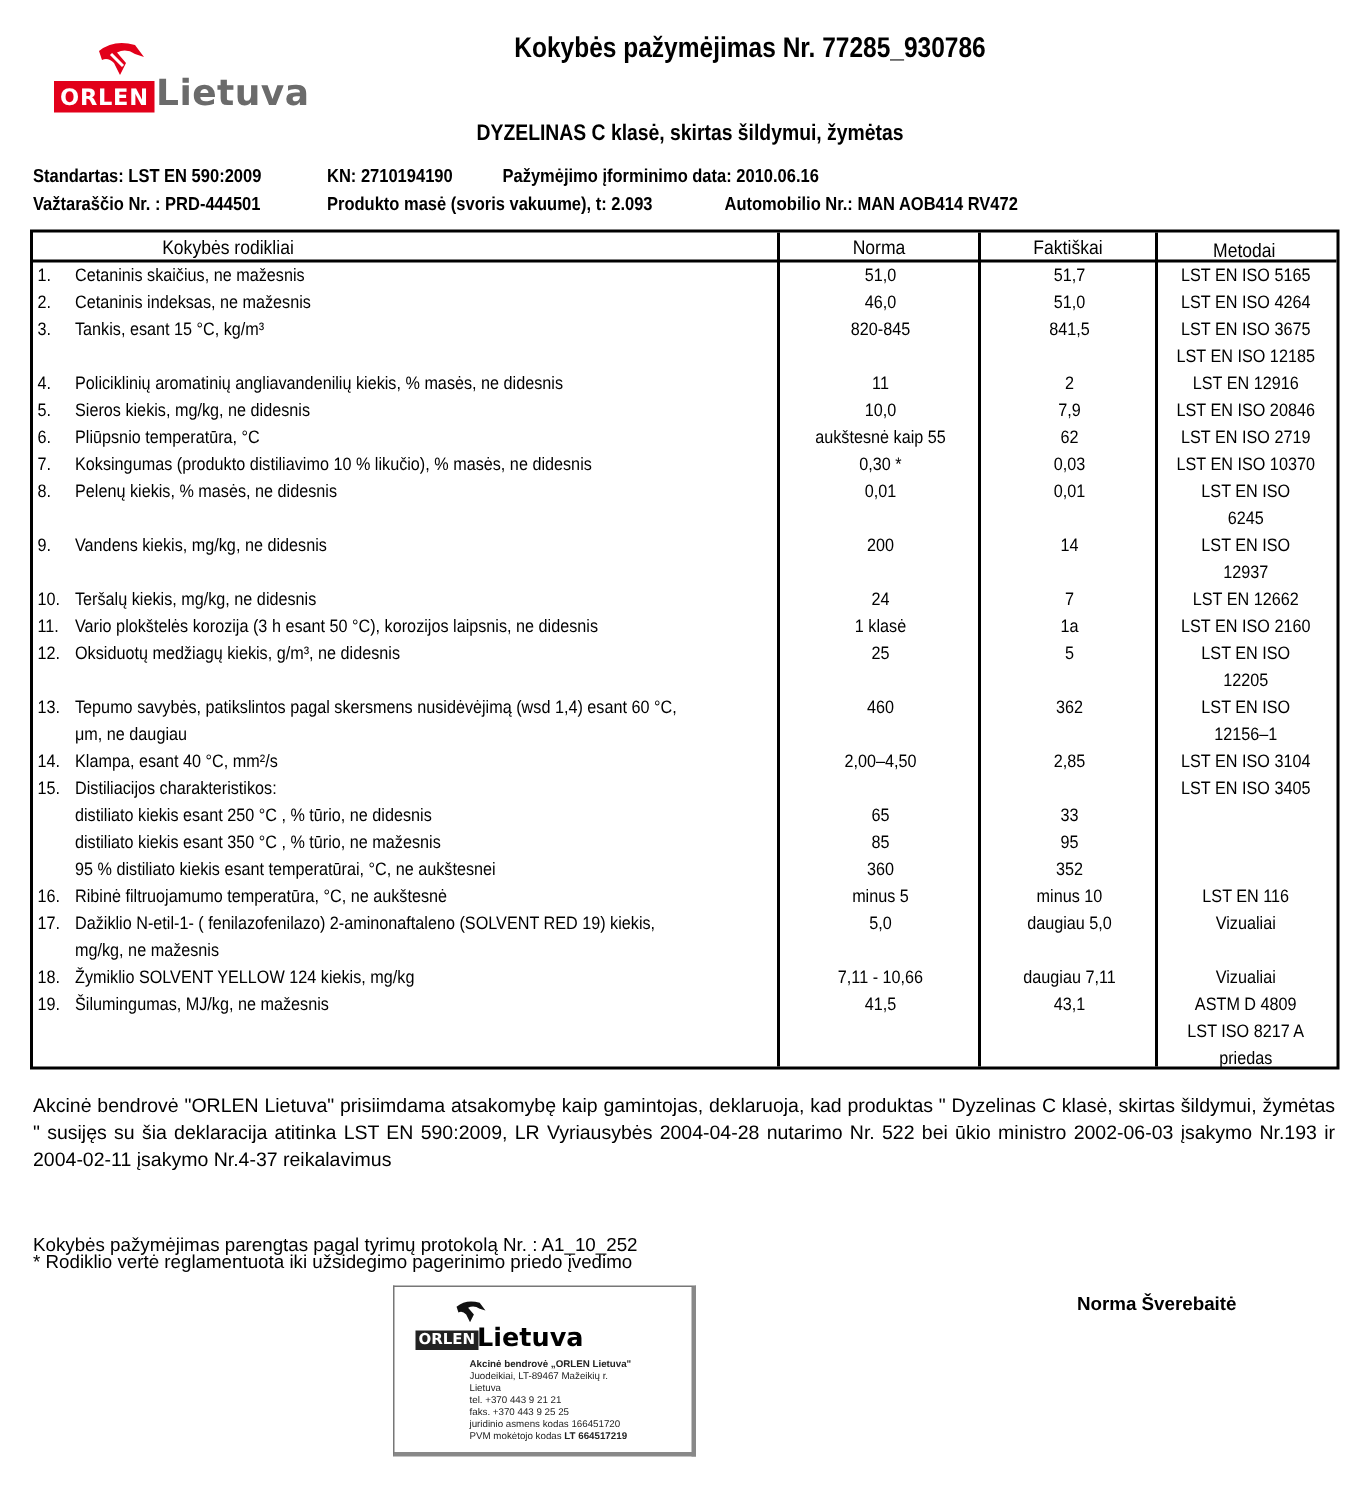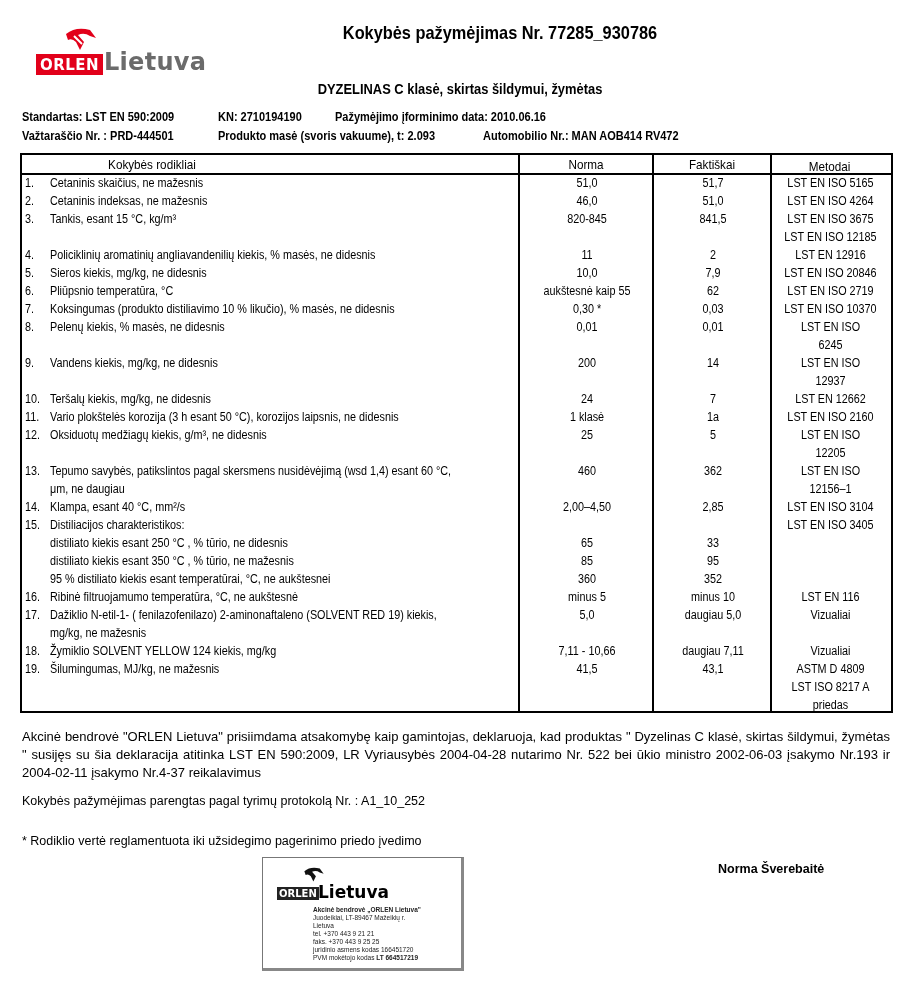--- a/index.html
+++ b/index.html
@@ -237,21 +237,21 @@
         <div class="cell c-norma">41,5</div>
         <div class="cell c-fakt">43,1</div>
         <div class="cell c-met">ASTM D 4809</div>
         <div class="cell c-met" style="top: 18px;">LST ISO 8217 A</div>
         <div class="cell c-met" style="top: 36px;">priedas</div>
       </div>
     </div>
 </div>
 
 <div class="abs para" style="top:728px;">Akcinė bendrovė "ORLEN Lietuva"  prisiimdama atsakomybę kaip gamintojas, deklaruoja, kad produktas  " Dyzelinas  C  klasė,  skirtas šildymui, žymėtas " susijęs su šia deklaracija atitinka LST EN 590:2009, LR Vyriausybės 2004-04-28 nutarimo Nr. 522 bei ūkio ministro 2002-06-03 įsakymo Nr.193 ir 2004-02-11 įsakymo Nr.4-37 reikalavimus</div>
-<div class="abs footnote" style="top:794px;text-align:right;">Kokybės pažymėjimas parengtas pagal tyrimų protokolą Nr. : A1_10_252</div>
+<div class="abs footnote" style="top:823px;text-align:right;">Kokybės pažymėjimas parengtas pagal tyrimų protokolą Nr. : A1_10_252</div>
 <div class="abs footnote" style="top:834px;">* Rodiklio vertė reglamentuota iki užsidegimo pagerinimo priedo įvedimo</div>
 
 <div class="abs stamp">
   <svg style="position:absolute; left:40px; top:8px;" width="22" height="18" viewBox="0 0 34 28">
     <path d="M2 8 Q12 0 26 4 L32 12 L26 10 Q20 6 14 9 L20 16 L16 24 L12 16 Q8 12 4 14 Z" fill="#111"></path>
   </svg>
   <span class="stamp-box">ORLEN</span>
   <span class="stamp-word">Lietuva</span>
   <div class="stamp-lines">
     <div class="b">Akcinė bendrovė „ORLEN Lietuva"</div>

